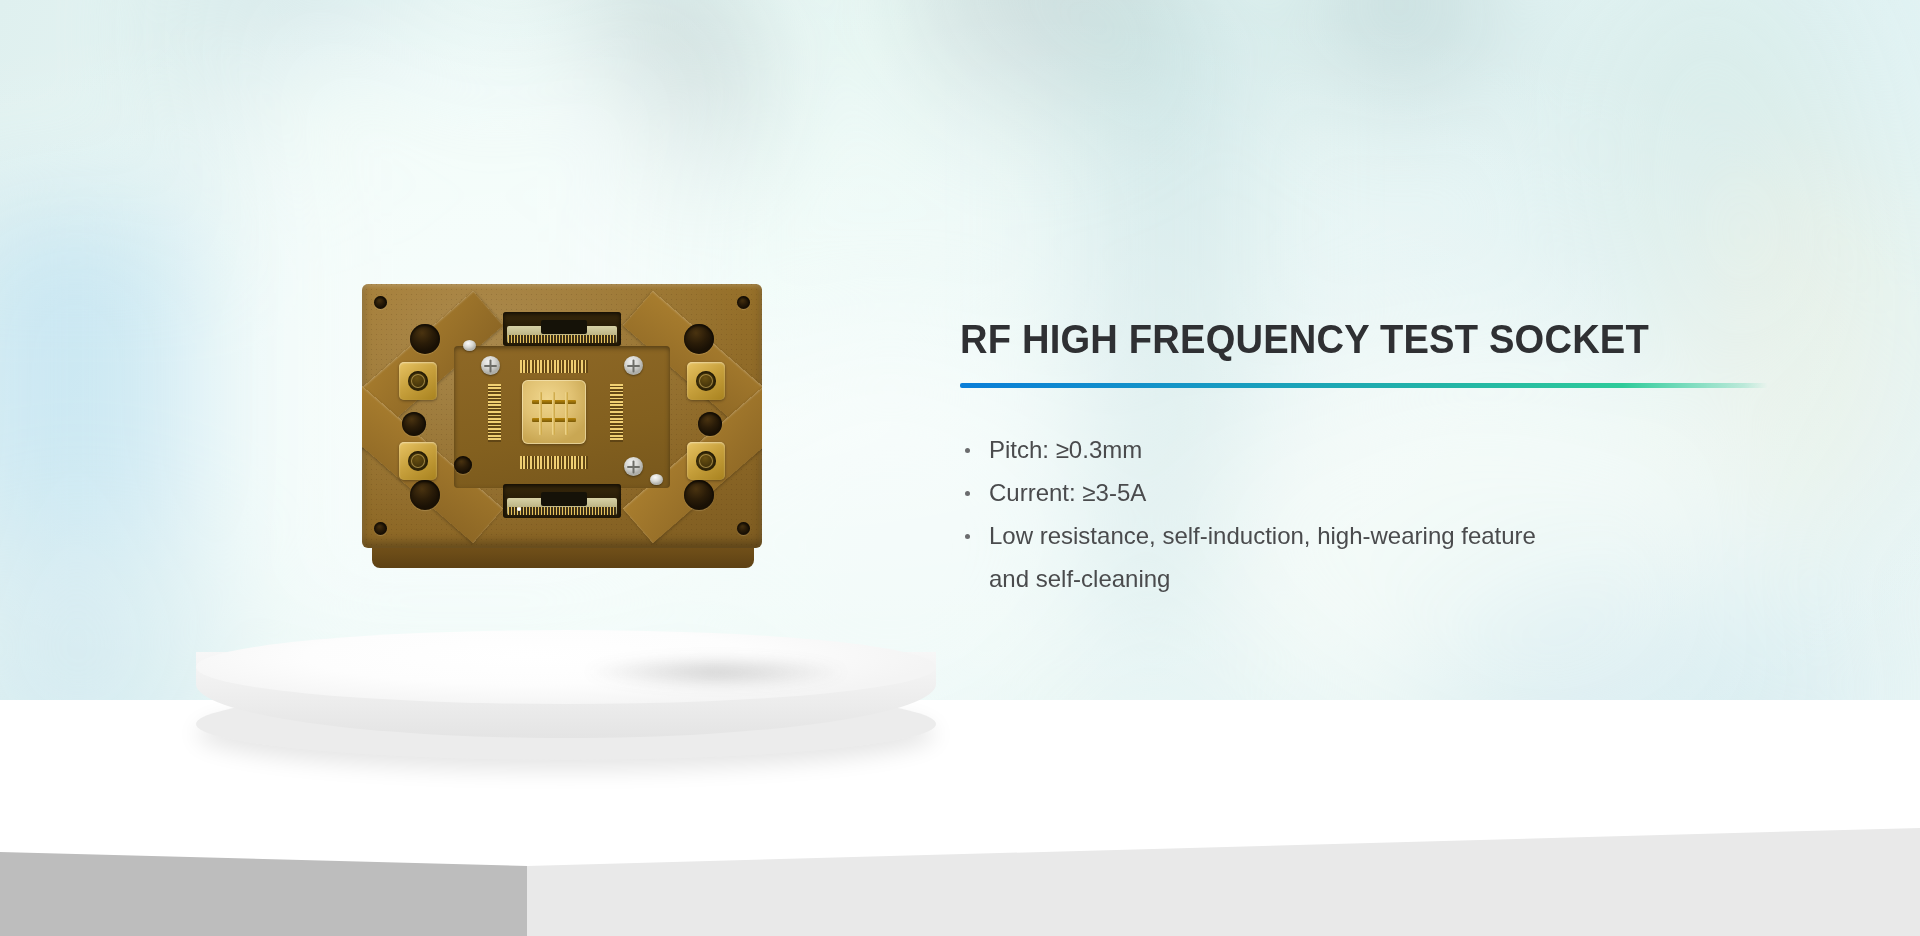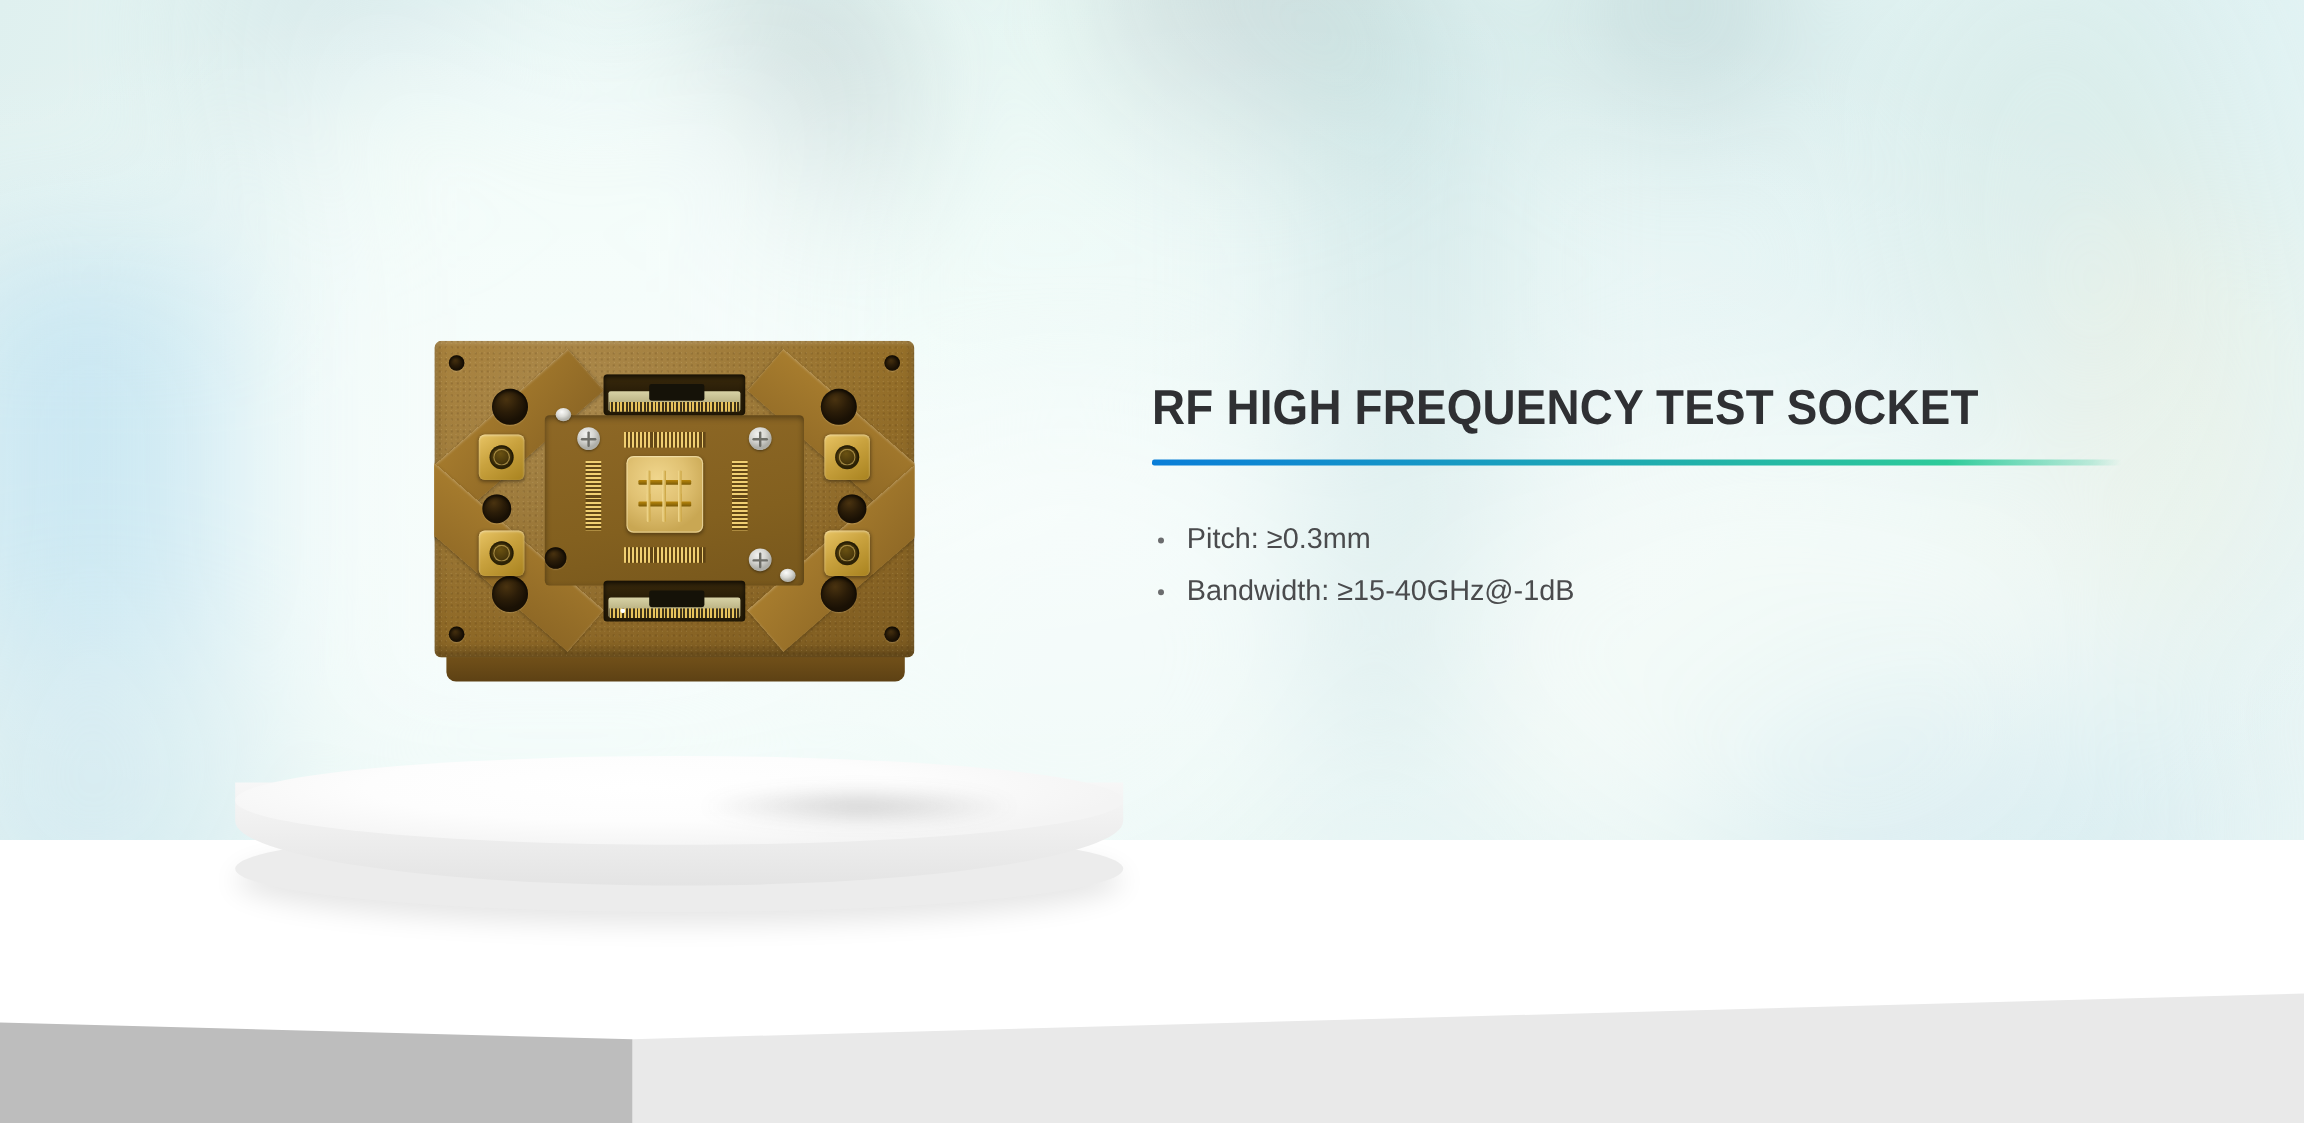--- a/index.html
+++ b/index.html
@@ -245,17 +245,18 @@
         <div class="cpin" style="left:43px;top:31px;height:24px;"></div>
       </div>
     </div>
   </div>
 
   <div class="panel">
     <div class="title">RF HIGH FREQUENCY TEST SOCKET</div>
     <div class="rule"></div>
     <ul class="specs">
       <li>Pitch: ≥0.3mm</li>
-      <li>Bandwidth: ≥15-40GHz@-1dB</li>
+      <li>Current: ≥3-5A</li>
+      <li>Low resistance, self-induction, high-wearing feature and self-cleaning</li>
     </ul>
   </div>
 
 </div>
 
 </body></html>

